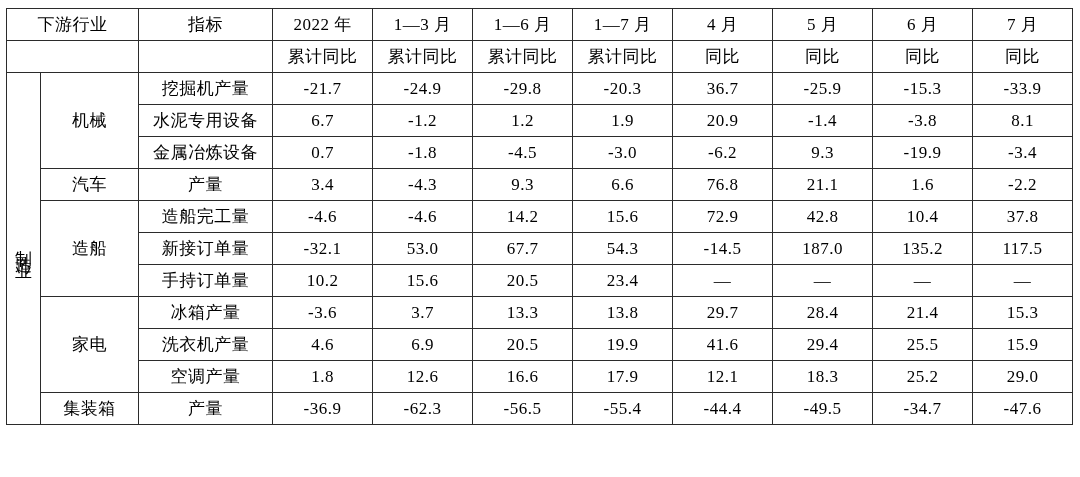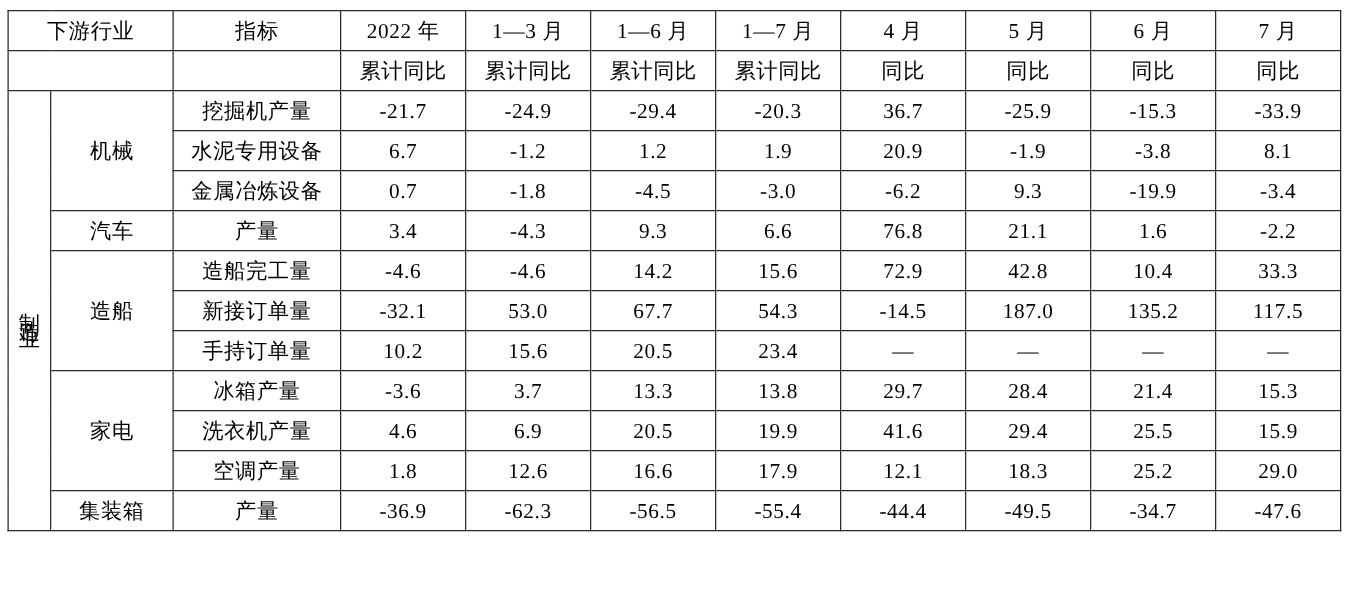--- a/index.html
+++ b/index.html
@@ -124,35 +124,35 @@
       </tr>
 
       <tr>
         <td class="vert-cell" rowspan="11">
           <span class="vert-label">制造业</span>
         </td>
         <td class="cn" rowspan="3">机械</td>
         <td class="cn">挖掘机产量</td>
         <td class="num">-21.7</td>
         <td class="num">-24.9</td>
-        <td class="num">-29.4</td>
+        <td class="num">-29.8</td>
         <td class="num">-20.3</td>
         <td class="num">36.7</td>
         <td class="num">-25.9</td>
         <td class="num">-15.3</td>
         <td class="num">-33.9</td>
       </tr>
       <tr>
         <td class="cn">水泥专用设备</td>
         <td class="num">6.7</td>
         <td class="num">-1.2</td>
         <td class="num">1.2</td>
         <td class="num">1.9</td>
         <td class="num">20.9</td>
-        <td class="num">-1.9</td>
+        <td class="num">-1.4</td>
         <td class="num">-3.8</td>
         <td class="num">8.1</td>
       </tr>
       <tr>
         <td class="cn">金属冶炼设备</td>
         <td class="num">0.7</td>
         <td class="num">-1.8</td>
         <td class="num">-4.5</td>
         <td class="num">-3.0</td>
         <td class="num">-6.2</td>
@@ -177,21 +177,21 @@
       <tr>
         <td class="cn" rowspan="3">造船</td>
         <td class="cn">造船完工量</td>
         <td class="num">-4.6</td>
         <td class="num">-4.6</td>
         <td class="num">14.2</td>
         <td class="num">15.6</td>
         <td class="num">72.9</td>
         <td class="num">42.8</td>
         <td class="num">10.4</td>
-        <td class="num">33.3</td>
+        <td class="num">37.8</td>
       </tr>
       <tr>
         <td class="cn">新接订单量</td>
         <td class="num">-32.1</td>
         <td class="num">53.0</td>
         <td class="num">67.7</td>
         <td class="num">54.3</td>
         <td class="num">-14.5</td>
         <td class="num">187.0</td>
         <td class="num">135.2</td>

